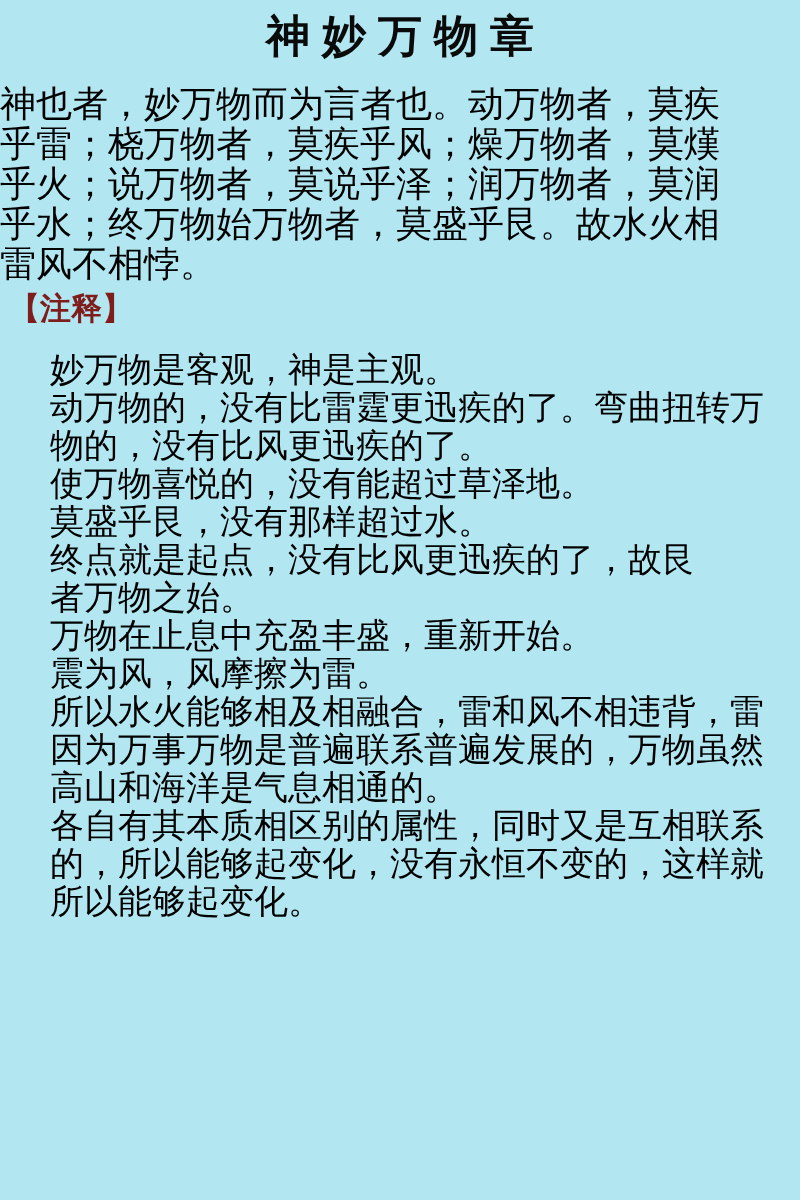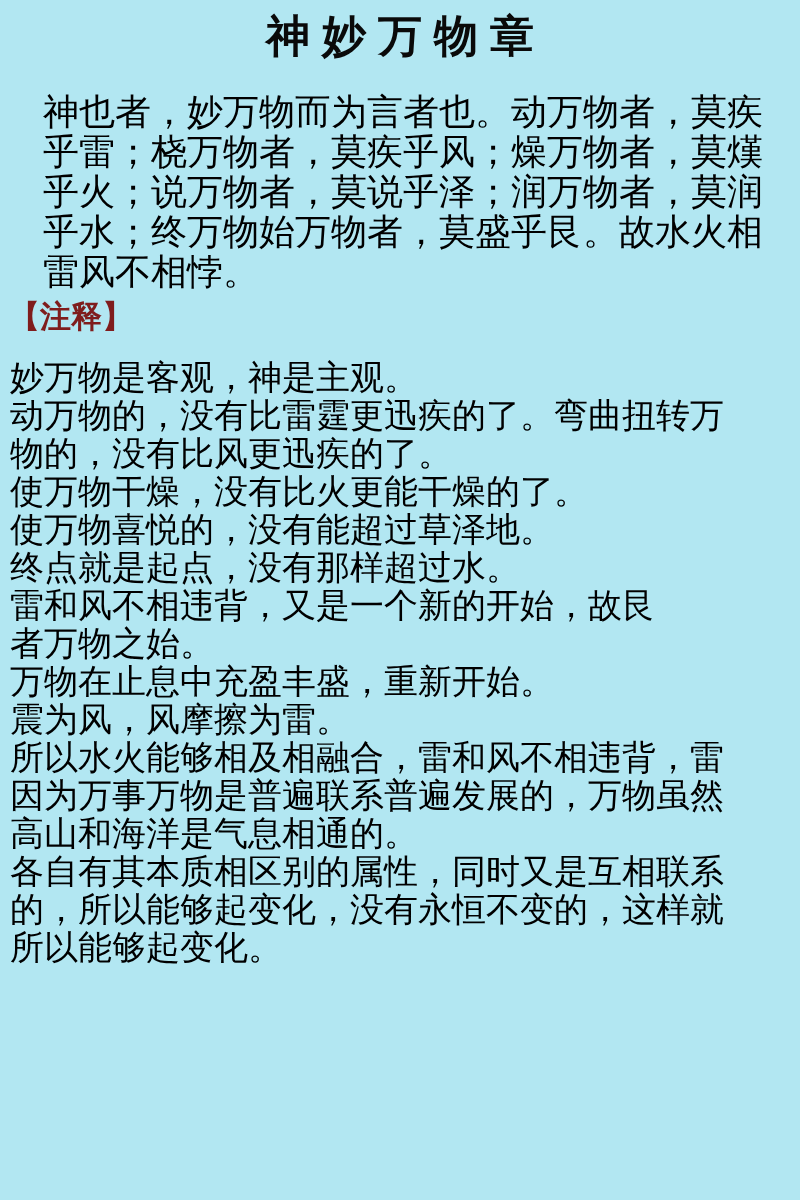--- a/index.html
+++ b/index.html
@@ -16,22 +16,21 @@
     text-align: center;
     font-family: "DejaVu Serif", "Liberation Serif", serif;
     font-weight: 900;
     font-size: 44px;
     line-height: 48px;
     letter-spacing: 12px;
     text-indent: 12px;
     color: #0a0a0a;
   }
   .classic {
-    margin-top: 32px;
-    padding-left: 43px;
+    margin-top: 24px;
     padding-right: 20px;
     font-family: "DejaVu Serif", "Liberation Serif", serif;
     font-size: 36px;
     line-height: 40px;
     font-weight: 500;
   }
   .classic .line { white-space: nowrap; }
   .note-heading {
     margin-top: 6px;
     padding-left: 9px;
@@ -41,20 +40,21 @@
     font-size: 31px;
     line-height: 36px;
   }
   .commentary {
     margin-top: 24px;
     padding-left: 10px;
     padding-right: 4px;
     font-family: "DejaVu Sans", "Liberation Sans", sans-serif;
     font-size: 34px;
     line-height: 38px;
+    margin-left: 40px;
   }
   .commentary .line { white-space: nowrap; }
 </style>
 </head>
 <body>
 
 <div class="page" style="background: rgb(178, 231, 242);">
 
   <div class="title">神妙万物章</div>
 
@@ -65,24 +65,23 @@
     <div class="line">乎水；终万物始万物者，莫盛乎艮。故水火相</div>
     <div class="line">雷风不相悖。</div>
   </div>
 
   <div class="note-heading" style="color: #7f1d1d;">【注释】</div>
 
   <div class="commentary">
     <div class="line">妙万物是客观，神是主观。</div>
     <div class="line">动万物的，没有比雷霆更迅疾的了。弯曲扭转万</div>
     <div class="line">物的，没有比风更迅疾的了。</div>
-    <div class="line">使万物干燥，没有比火更能干燥的了。</div>
     <div class="line">使万物喜悦的，没有能超过草泽地。</div>
-    <div class="line">终点就是起点，没有那样超过水。</div>
-    <div class="line">雷和风不相违背，又是一个新的开始，故艮</div>
+    <div class="line">莫盛乎艮，没有那样超过水。</div>
+    <div class="line">终点就是起点，没有比风更迅疾的了，故艮</div>
     <div class="line">者万物之始。</div>
     <div class="line">万物在止息中充盈丰盛，重新开始。</div>
     <div class="line">震为风，风摩擦为雷。</div>
     <div class="line">所以水火能够相及相融合，雷和风不相违背，雷</div>
     <div class="line">因为万事万物是普遍联系普遍发展的，万物虽然</div>
     <div class="line">高山和海洋是气息相通的。</div>
     <div class="line">各自有其本质相区别的属性，同时又是互相联系</div>
     <div class="line">的，所以能够起变化，没有永恒不变的，这样就</div>
     <div class="line">所以能够起变化。</div>
   </div>

